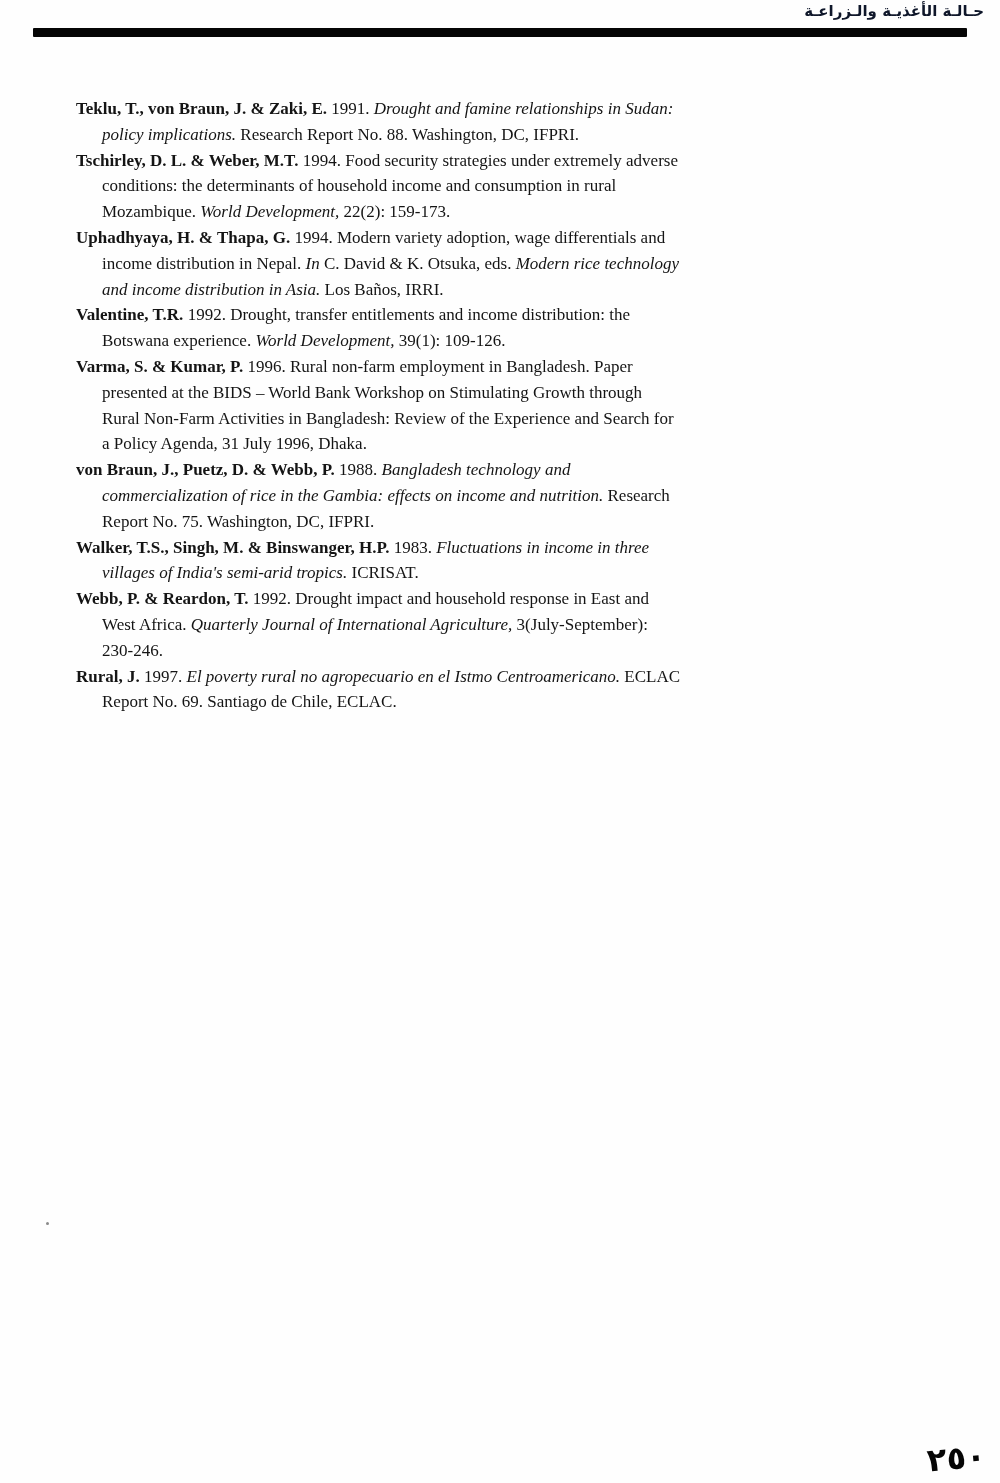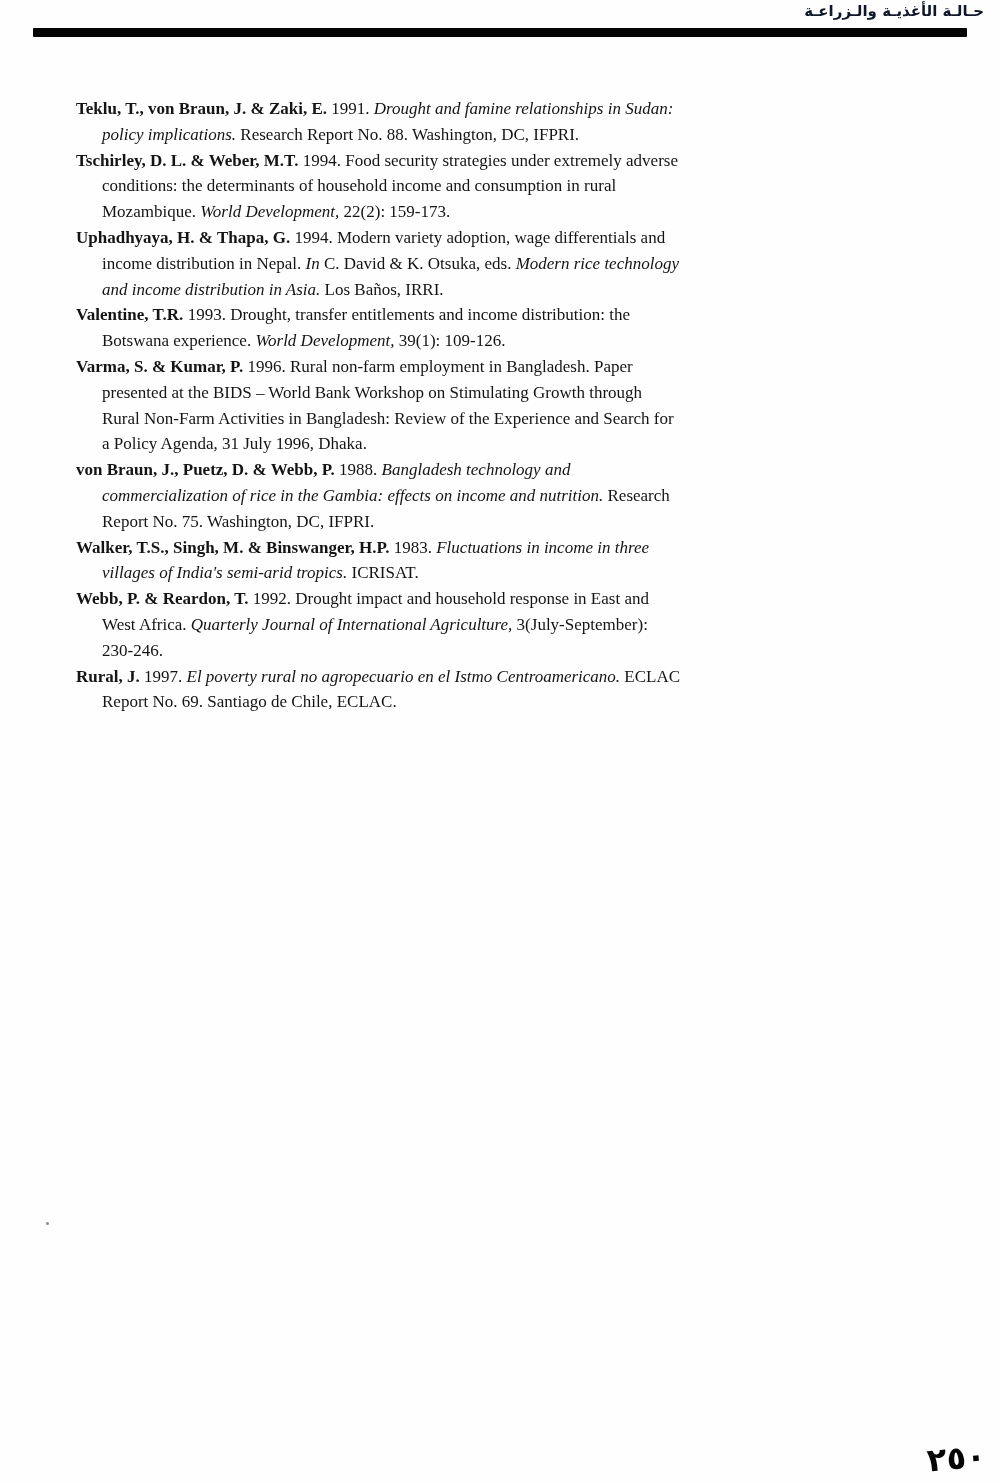--- a/index.html
+++ b/index.html
@@ -81,21 +81,21 @@
 <div class="page">
 
   <div class="arabic-title">حـالـة الأغذيـة والـزراعـة</div>
 
   <div class="header-rule"></div>
 
   <main class="references">
       <div class="reference"><span class="seg-bold">Teklu, T., von Braun, J. &amp; Zaki, E.</span><span class="seg-regular"> 1991. </span><span class="seg-italic">Drought and famine relationships in Sudan: policy implications.</span><span class="seg-regular"> Research Report No. 88. Washington, DC, IFPRI.</span></div>
       <div class="reference"><span class="seg-bold">Tschirley, D. L. &amp; Weber, M.T.</span><span class="seg-regular"> 1994. Food security strategies under extremely adverse conditions: the determinants of household income and consumption in rural Mozambique. </span><span class="seg-italic">World Development,</span><span class="seg-regular"> 22(2): 159-173.</span></div>
       <div class="reference"><span class="seg-bold">Uphadhyaya, H. &amp; Thapa, G.</span><span class="seg-regular"> 1994. Modern variety adoption, wage differentials and income distribution in Nepal. </span><span class="seg-italic">In</span><span class="seg-regular"> C. David &amp; K. Otsuka, eds. </span><span class="seg-italic">Modern rice technology and income distribution in Asia.</span><span class="seg-regular"> Los Baños, IRRI.</span></div>
-      <div class="reference"><span class="seg-bold">Valentine, T.R.</span><span class="seg-regular"> 1993. Drought, transfer entitlements and income distribution: the Botswana experience. </span><span class="seg-italic">World Development,</span><span class="seg-regular"> 39(1): 109-126.</span></div>
+      <div class="reference"><span class="seg-bold">Valentine, T.R.</span><span class="seg-regular"> 1992. Drought, transfer entitlements and income distribution: the Botswana experience. </span><span class="seg-italic">World Development,</span><span class="seg-regular"> 39(1): 109-126.</span></div>
       <div class="reference"><span class="seg-bold">Varma, S. &amp; Kumar, P.</span><span class="seg-regular"> 1996. Rural non-farm employment in Bangladesh. Paper presented at the BIDS – World Bank Workshop on Stimulating Growth through Rural Non-Farm Activities in Bangladesh: Review of the Experience and Search for a Policy Agenda, 31 July 1996, Dhaka.</span></div>
       <div class="reference"><span class="seg-bold">von Braun, J., Puetz, D. &amp; Webb, P.</span><span class="seg-regular"> 1988. </span><span class="seg-italic">Bangladesh technology and commercialization of rice in the Gambia: effects on income and nutrition.</span><span class="seg-regular"> Research Report No. 75. Washington, DC, IFPRI.</span></div>
       <div class="reference"><span class="seg-bold">Walker, T.S., Singh, M. &amp; Binswanger, H.P.</span><span class="seg-regular"> 1983. </span><span class="seg-italic">Fluctuations in income in three villages of India's semi-arid tropics.</span><span class="seg-regular"> ICRISAT.</span></div>
       <div class="reference"><span class="seg-bold">Webb, P. &amp; Reardon, T.</span><span class="seg-regular"> 1992. Drought impact and household response in East and West Africa. </span><span class="seg-italic">Quarterly Journal of International Agriculture,</span><span class="seg-regular"> 3(July-September): 230-246.</span></div>
       <div class="reference"><span class="seg-bold">Rural, J.</span><span class="seg-regular"> 1997. </span><span class="seg-italic">El poverty rural no agropecuario en el Istmo Centroamericano.</span><span class="seg-regular"> ECLAC Report No. 69. Santiago de Chile, ECLAC.</span></div>
     </main>
 
   <div class="speck"></div>
 
   <div class="page-number">٢٥٠</div>

